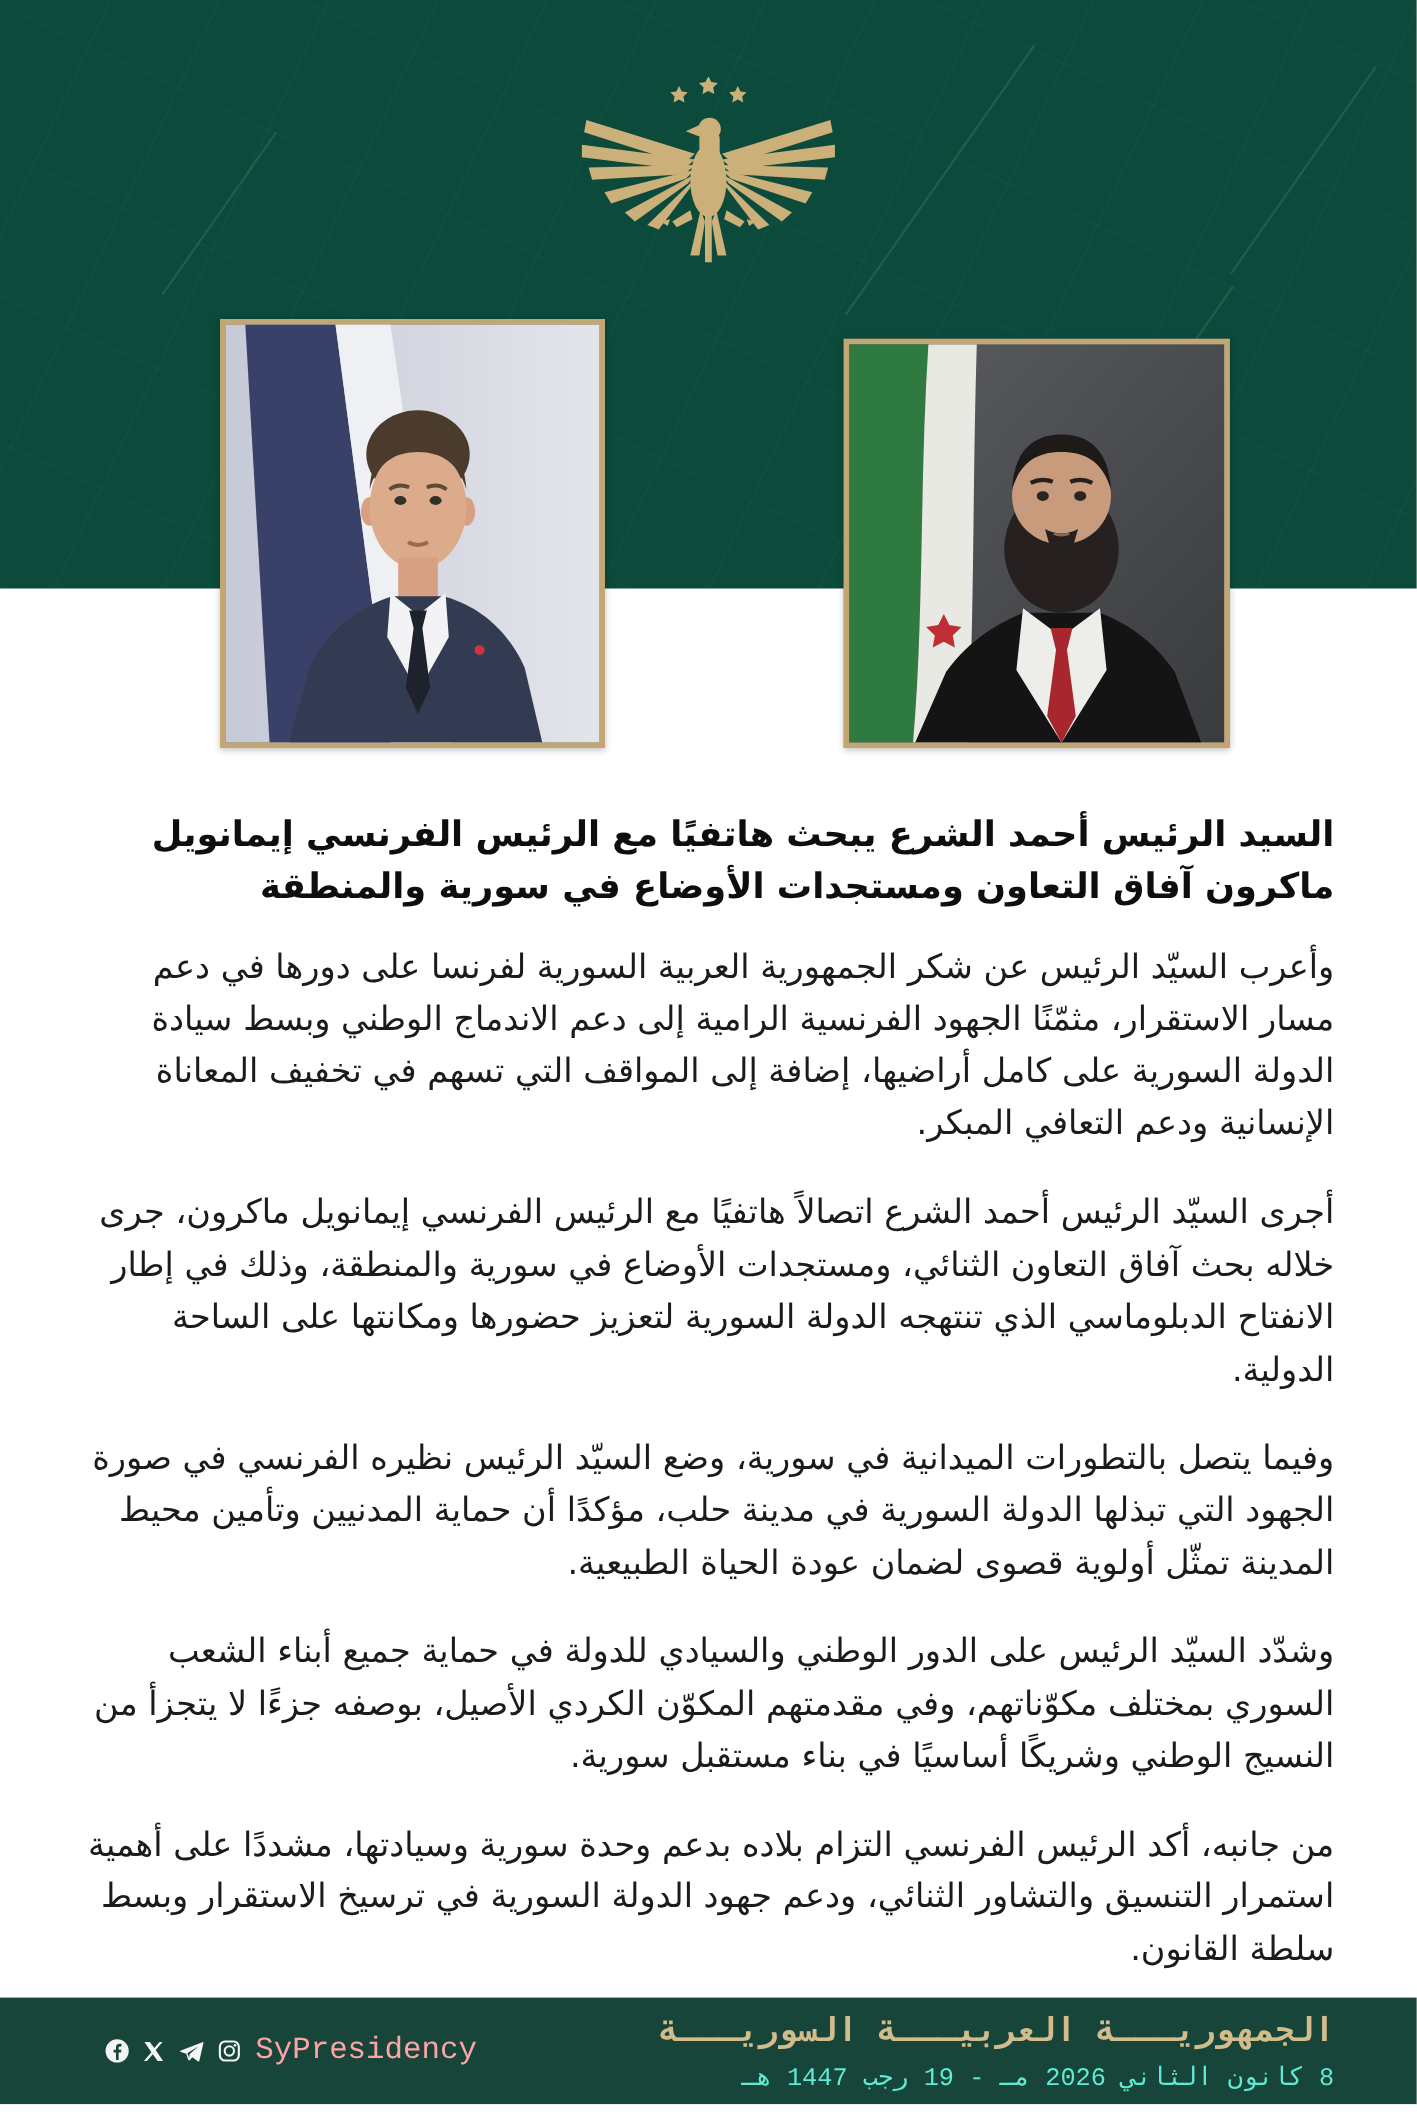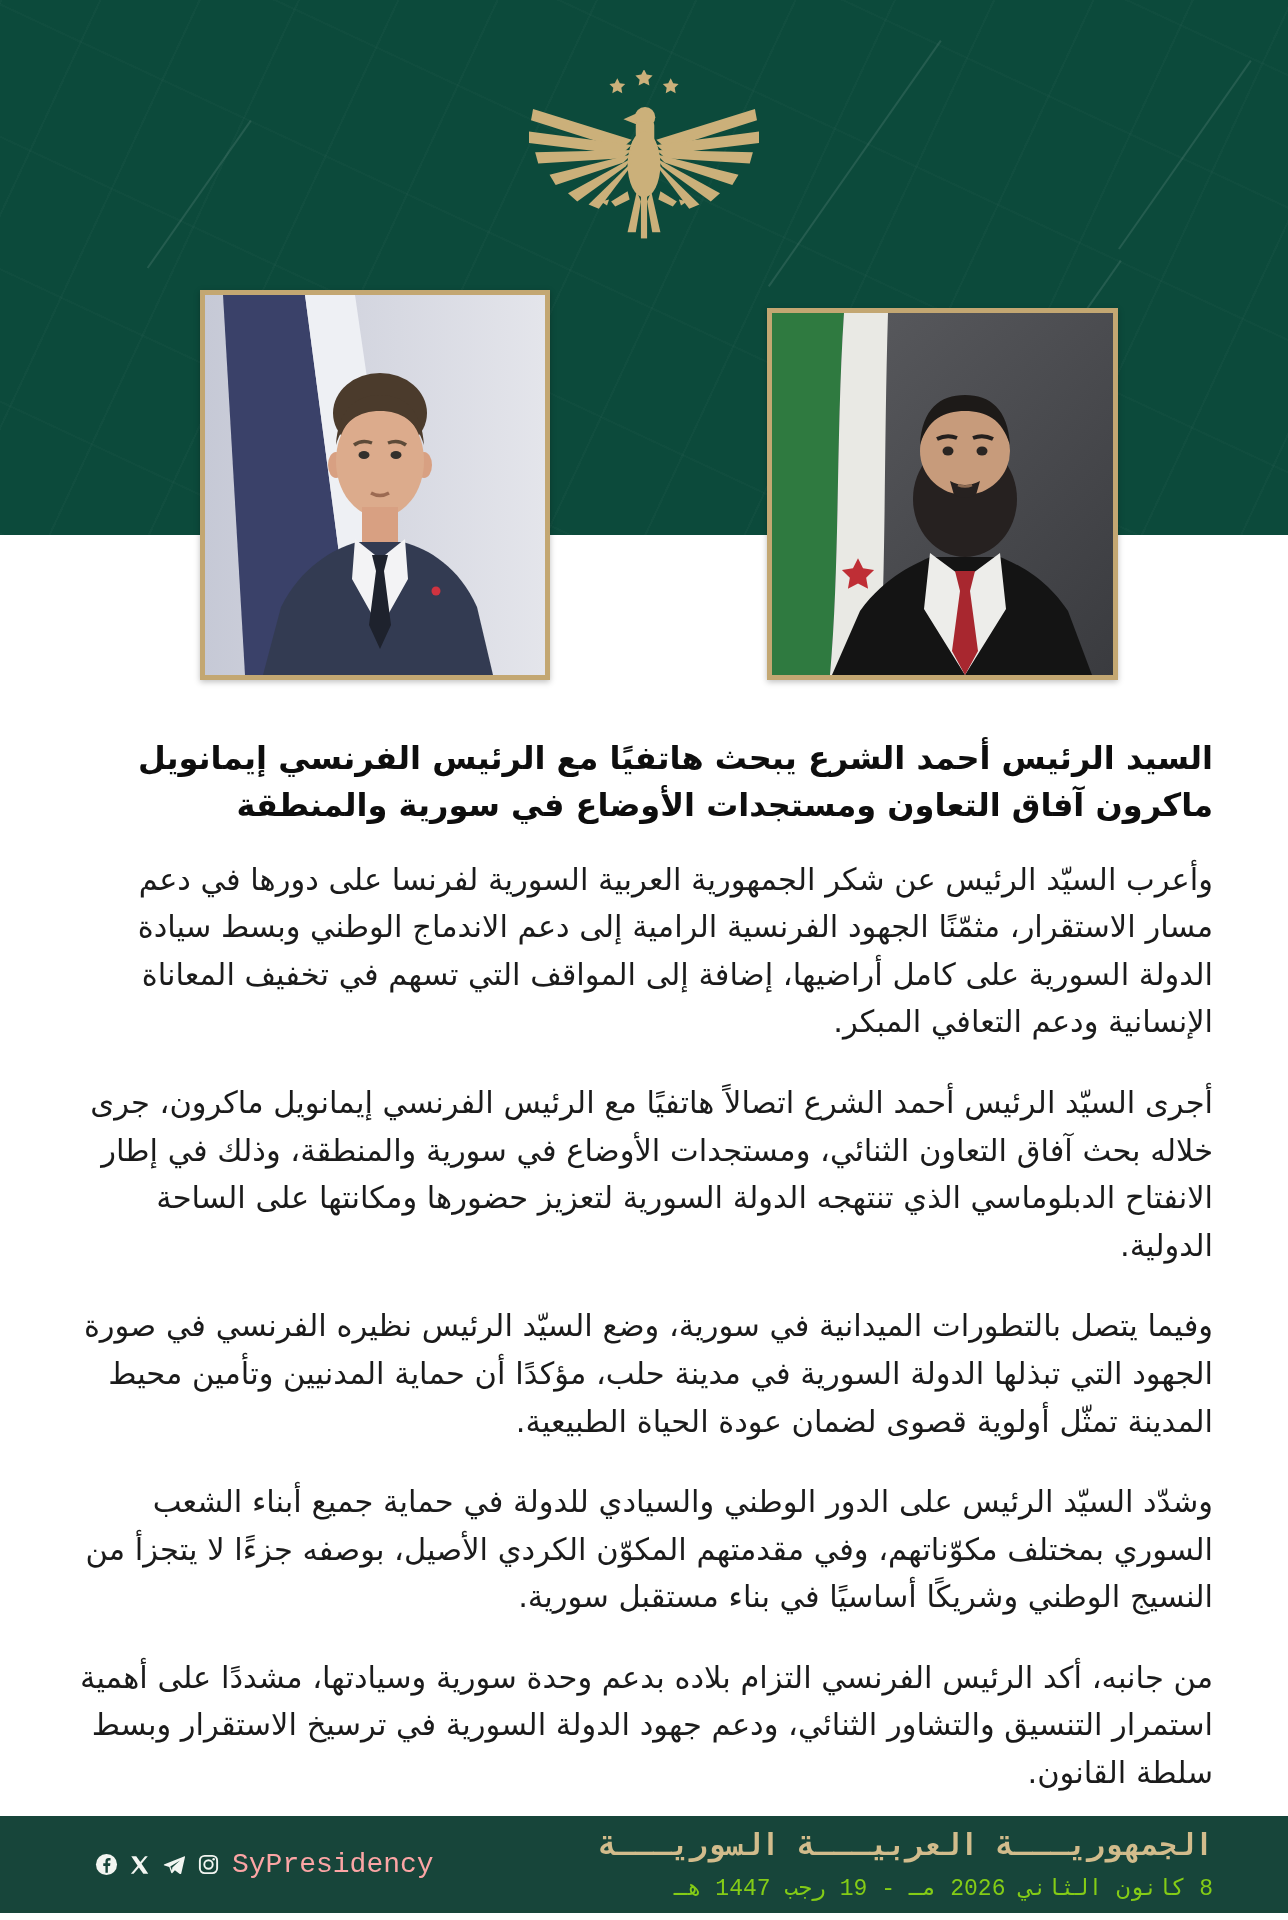--- a/index.html
+++ b/index.html
@@ -48,21 +48,21 @@
   .footer{
     position:absolute;left:0;bottom:7px;width:1288px;height:97px;
     background:#17453a;display:flex;flex-direction:row-reverse;
     align-items:center;justify-content:space-between;
     padding:0 75px 0 95px;box-sizing:border-box;font-family:Liberation Mono, monospace;
   }
   .footer-right{direction:rtl;text-align:right;}
   .republic-title{
     color:#d2bc8c;font-size:30px;font-weight:700;letter-spacing:0.5px;margin:0 0 10px 0;
   }
-  .date-line{color:#84cc16;font-size:23px;font-weight:400;margin:0;}
+  .date-line{color:#5eead4;font-size:23px;font-weight:400;margin:0;}
   .footer-left{display:flex;align-items:center;gap:12px;}
   .social{display:flex;align-items:center;gap:11px;}
   .social svg{display:block;}
   .handle{color:#fca5a5;font-size:28px;font-weight:400;margin-right:10px;margin-left:0;padding-right:8px;}
   .bottom-strip{position:absolute;left:0;bottom:0;width:1288px;height:7px;background:#ffffff;}
 </style>
 </head>
 <body>
 
 <div class="hero">

